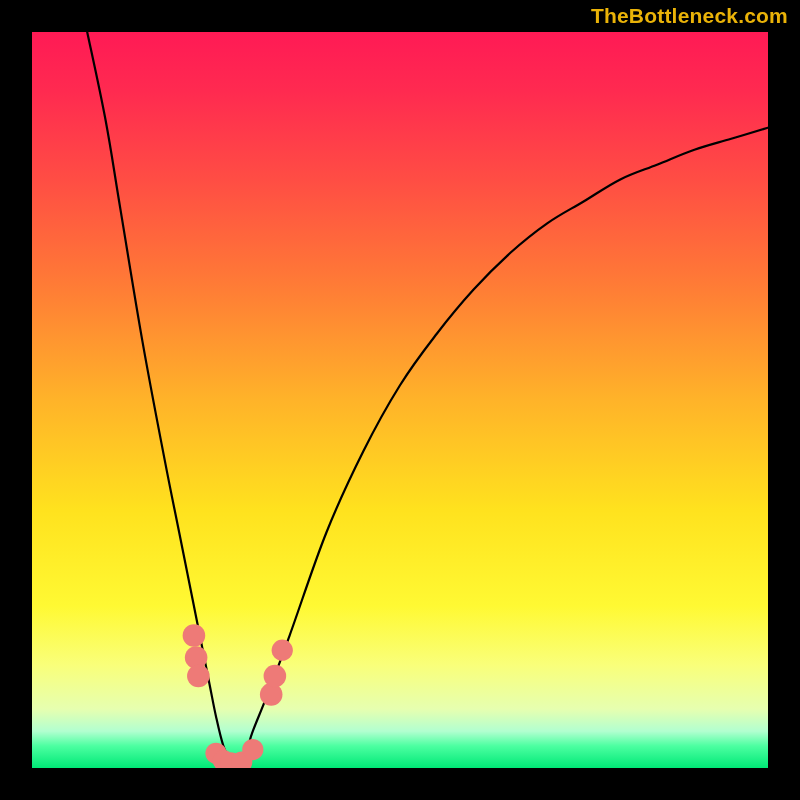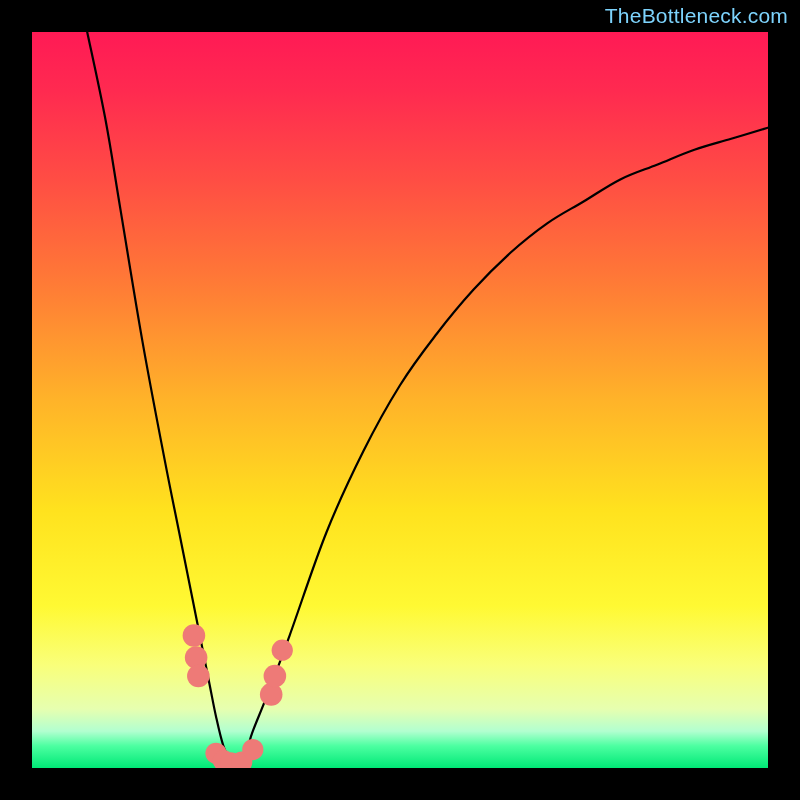--- a/index.html
+++ b/index.html
@@ -41,23 +41,23 @@
       #e6ffb0 92%,
       #b2ffd0 95%,
       #4cffa1 97%,
       #00e876 100%
     );
   }
   .watermark {
     position: absolute;
     top: 4px;
     right: 12px;
-    color: #7dd3fc;
+    color: #eab308;
     font-size: 21px;
-    font-weight: 400;
+    font-weight: 700;
     letter-spacing: 0.2px;
     user-select: none;
   }
   svg.curve {
     position: absolute;
     inset: 0;
     width: 100%;
     height: 100%;
   }
 </style>

